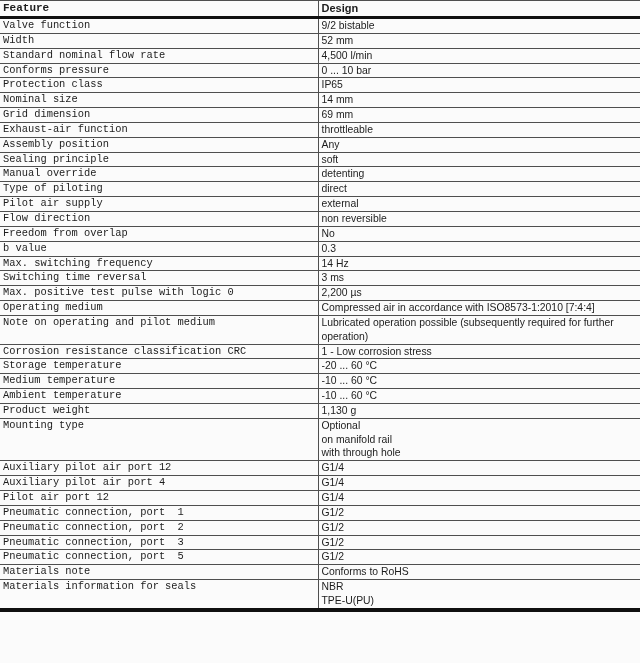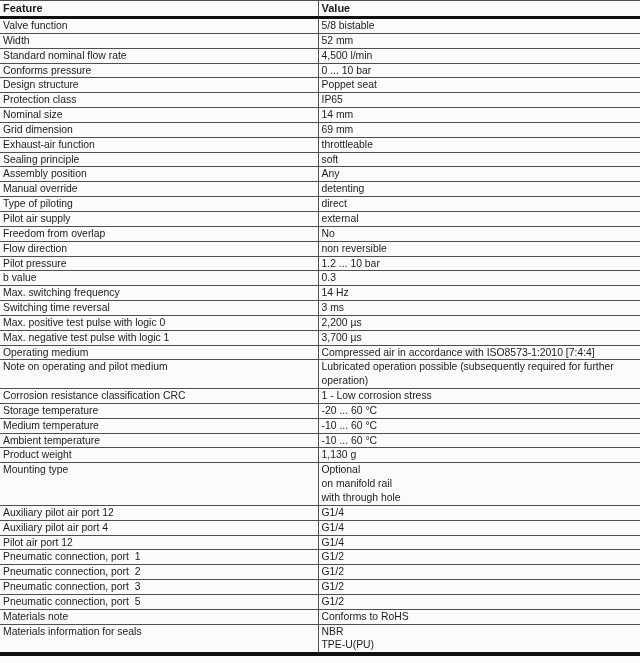--- a/index.html
+++ b/index.html
@@ -30,20 +30,21 @@
     font-weight: bold;
     line-height: 15px;
     padding: 0 3px;
     vertical-align: top;
     border-bottom: 3px solid var(--border-heavy, #101010);
     white-space: pre-wrap;
   }
   table.spec th:first-child,
   table.spec td:first-child {
     border-right: 1px solid var(--border-light, #555555);
+    font-family: Liberation Mono, monospace;
   }
   table.spec td {
     font-size: 10.4px;
     line-height: 13.85px;
     padding: 0 3px;
     vertical-align: top;
     border-top: 1px solid var(--border-light, #555555);
     white-space: pre-wrap;
     overflow: hidden;
   }
@@ -53,111 +54,99 @@
 
 <div class="page">
   <table class="spec">
     <colgroup>
       <col class="feature-col">
       <col class="value-col">
     </colgroup>
     <thead>
       <tr>
         <th>Feature</th>
-        <th>Value</th>
+        <th>Design</th>
       </tr>
     </thead>
     <tbody>
         <tr>
           <td>Valve function</td>
-          <td>5/8 bistable</td>
+          <td>9/2 bistable</td>
         </tr>
         <tr>
           <td>Width</td>
           <td>52 mm</td>
         </tr>
         <tr>
           <td>Standard nominal flow rate</td>
           <td>4,500 l/min</td>
         </tr>
         <tr>
           <td>Conforms pressure</td>
           <td>0 ... 10 bar</td>
         </tr>
         <tr>
-          <td>Design structure</td>
-          <td>Poppet seat</td>
-        </tr>
-        <tr>
           <td>Protection class</td>
           <td>IP65</td>
         </tr>
         <tr>
           <td>Nominal size</td>
           <td>14 mm</td>
         </tr>
         <tr>
           <td>Grid dimension</td>
           <td>69 mm</td>
         </tr>
         <tr>
           <td>Exhaust-air function</td>
           <td>throttleable</td>
         </tr>
         <tr>
+          <td>Assembly position</td>
+          <td>Any</td>
+        </tr>
+        <tr>
           <td>Sealing principle</td>
           <td>soft</td>
         </tr>
         <tr>
-          <td>Assembly position</td>
-          <td>Any</td>
-        </tr>
-        <tr>
           <td>Manual override</td>
           <td>detenting</td>
         </tr>
         <tr>
           <td>Type of piloting</td>
           <td>direct</td>
         </tr>
         <tr>
           <td>Pilot air supply</td>
           <td>external</td>
         </tr>
         <tr>
+          <td>Flow direction</td>
+          <td>non reversible</td>
+        </tr>
+        <tr>
           <td>Freedom from overlap</td>
           <td>No</td>
         </tr>
         <tr>
-          <td>Flow direction</td>
-          <td>non reversible</td>
-        </tr>
-        <tr>
-          <td>Pilot pressure</td>
-          <td>1.2 ... 10 bar</td>
-        </tr>
-        <tr>
           <td>b value</td>
           <td>0.3</td>
         </tr>
         <tr>
           <td>Max. switching frequency</td>
           <td>14 Hz</td>
         </tr>
         <tr>
           <td>Switching time reversal</td>
           <td>3 ms</td>
         </tr>
         <tr>
           <td>Max. positive test pulse with logic 0</td>
           <td>2,200 µs</td>
-        </tr>
-        <tr>
-          <td>Max. negative test pulse with logic 1</td>
-          <td>3,700 µs</td>
         </tr>
         <tr>
           <td>Operating medium</td>
           <td>Compressed air in accordance with ISO8573-1:2010 [7:4:4]</td>
         </tr>
         <tr>
           <td>Note on operating and pilot medium</td>
           <td>Lubricated operation possible (subsequently required for further
 operation)</td>
         </tr>

